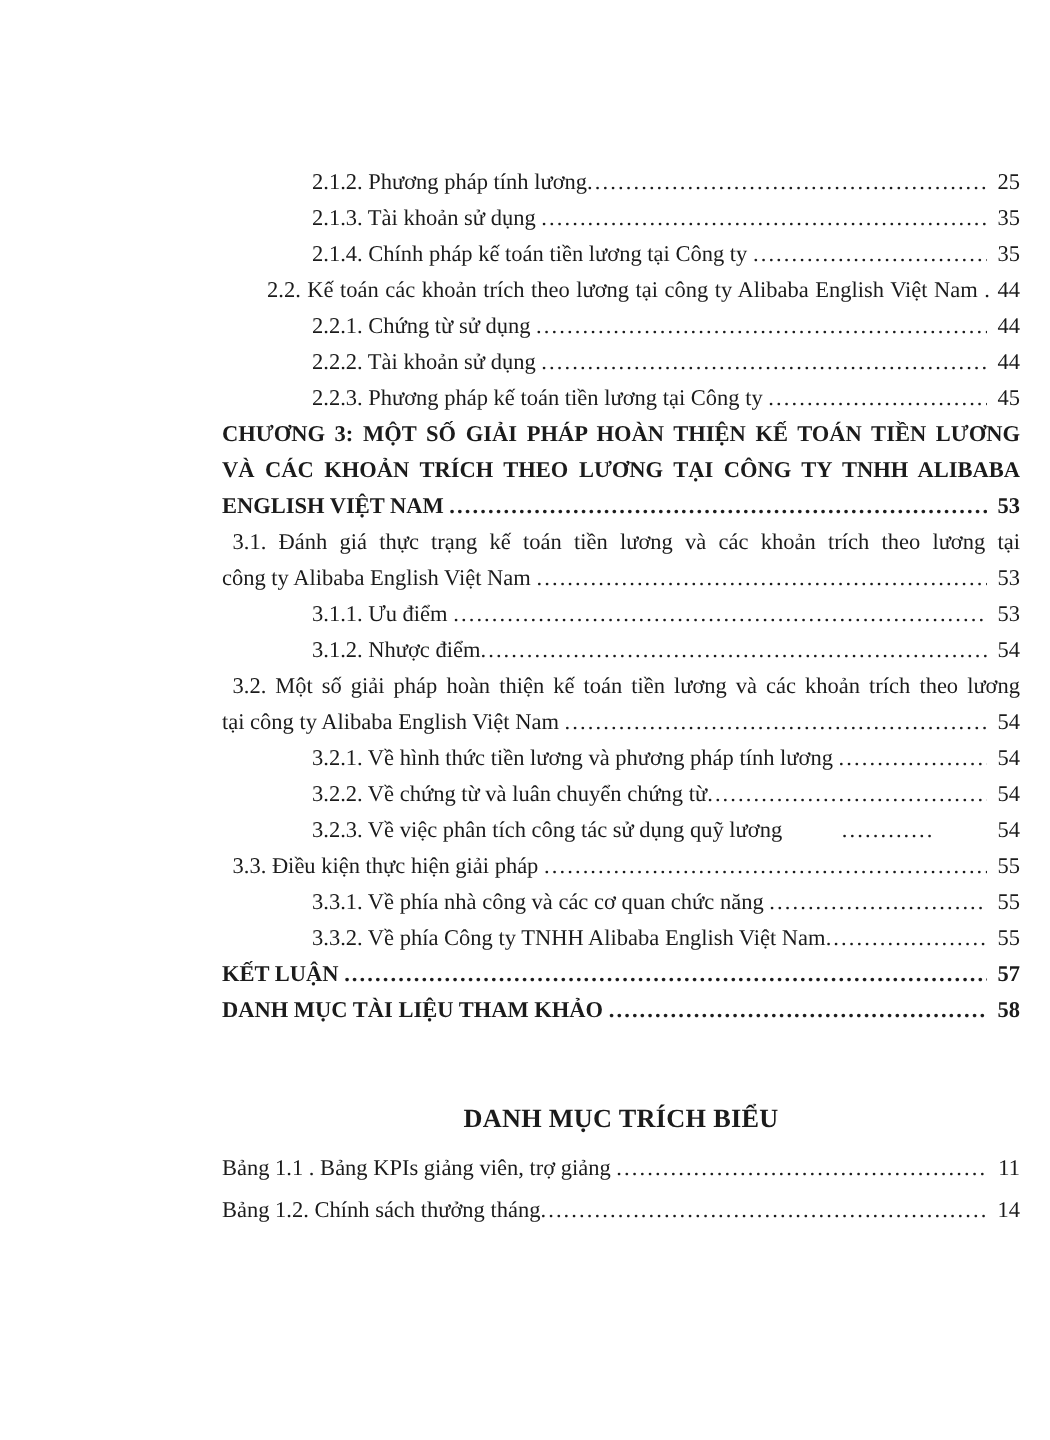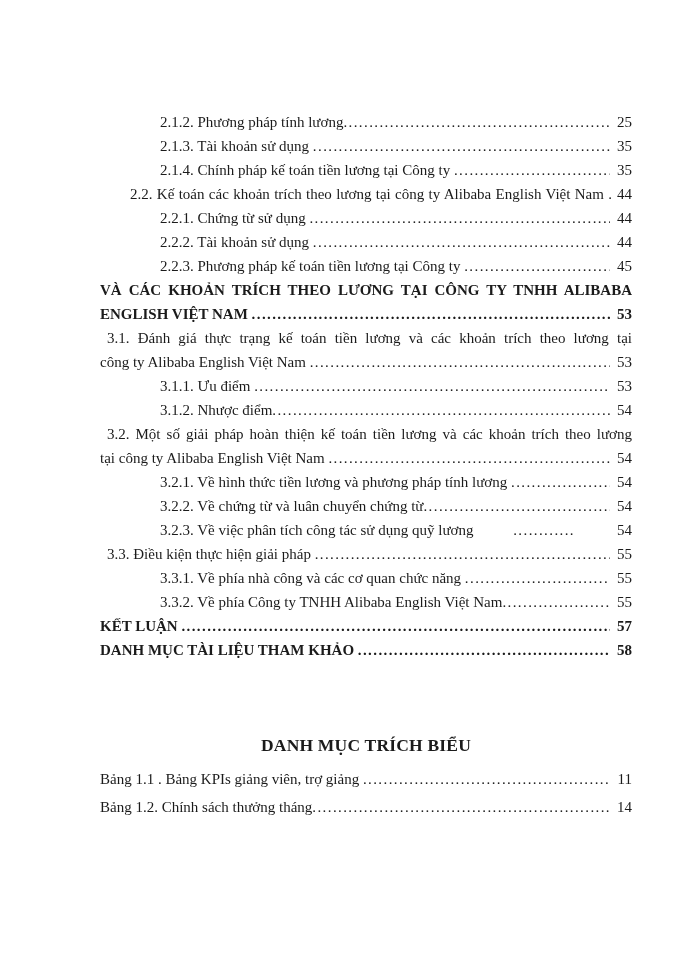--- a/index.html
+++ b/index.html
@@ -4,21 +4,21 @@
 <style>
   * { margin: 0; padding: 0; box-sizing: border-box; }
   html, body { width: 700px; height: 960px; }
   body {
     background: #ffffff;
     font-family: "Liberation Serif", serif;
     color: #1b1b1b;
     position: relative;
     overflow: hidden;
   }
-  .page { position: absolute; inset: 0; background: #ffffff; }
+  .page { position: absolute; inset: 0; background: #ffffff; margin-left: 48px; }
 
   
   .toc {
     position: absolute;
     left: 100px; top: 110px; width: 532px;
   }
   .row {
     display: flex;
     align-items: baseline;
     height: 24px;
@@ -108,20 +108,21 @@
       <div class="row" style="padding-left: 60px;">
         <span class="txt">2.2.2. Tài khoản sử dụng </span>
         <span class="leader"></span>
         <span class="pg">44</span>
       </div>
       <div class="row" style="padding-left: 60px;">
         <span class="txt">2.2.3. Phương pháp kế toán tiền lương tại Công ty </span>
         <span class="leader"></span>
         <span class="pg">45</span>
       </div>
+      <div class="row bold justify">CHƯƠNG 3: MỘT SỐ GIẢI PHÁP HOÀN THIỆN KẾ TOÁN TIỀN LƯƠNG</div>
       <div class="row bold justify">VÀ CÁC KHOẢN TRÍCH THEO LƯƠNG TẠI CÔNG TY TNHH ALIBABA</div>
       <div class="row bold">
         <span class="txt">ENGLISH VIỆT NAM </span>
         <span class="leader"></span>
         <span class="pg">53</span>
       </div>
       <div class="row justify" style="padding-left: 7px;">3.1. Đánh giá thực trạng kế toán tiền lương và các khoản trích theo lương tại</div>
       <div class="row">
         <span class="txt">công ty Alibaba English Việt Nam </span>
         <span class="leader"></span>

